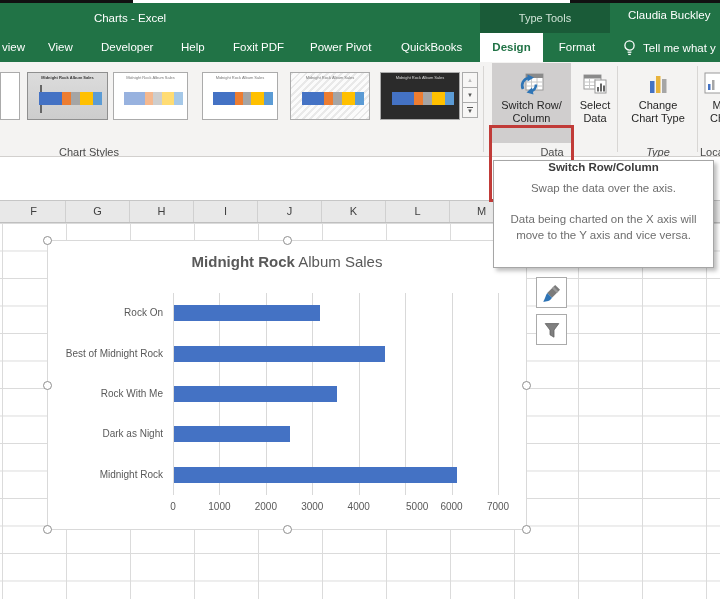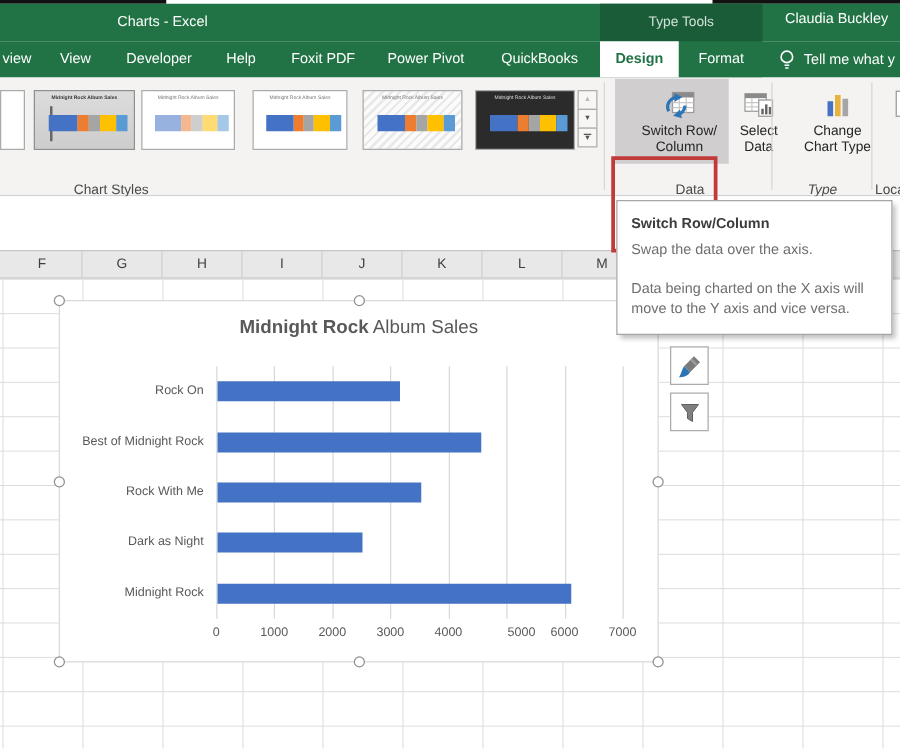--- a/index.html
+++ b/index.html
@@ -43,21 +43,21 @@
   .thumb.dark{background:#2b2b2b;}
   .thumb.dark .ttitle{color:#ddd;}
   .thumb.muted .tbar div{opacity:.55;}
   .thumb .taxis{position:absolute;left:12px;top:12px;width:2px;height:28px;background:#666;}
   .gscroll{position:absolute;left:462px;top:10px;width:16px;}
   .gscroll .gbtn{width:16px;height:16px;box-sizing:border-box;border:1px solid #ABABAB;background:#F7F6F5;font-size:6px;color:#555;display:flex;align-items:center;justify-content:center;margin-bottom:-1px;}
   .gscroll .gbtn.disabled{color:#bbb;}
   .gscroll .gbtn .morebar{border-top:1.5px solid #555;padding-top:1px;line-height:4px;}
 
   
-  .bigbtn{position:absolute;top:1px;height:68px;text-align:center;font-size:11px;color:#262626;cursor:default;padding-left:12px;}
+  .bigbtn{position:absolute;top:1px;height:80px;text-align:center;font-size:11px;color:#262626;cursor:default;}
   .bigbtn .bicon{margin:6px auto 0;width:30px;height:30px;}
   .bigbtn .bl{line-height:13px;}
   .switchbtn{background:#D0CECE;}
   .redbox{position:absolute;left:489px;top:63px;width:85px;height:77px;border:3px solid var(--red);box-sizing:border-box;pointer-events:none;z-index:12;}
 
   
   .formulastrip{position:absolute;left:0;top:157px;width:720px;height:43px;background:#fff;}
   .colheaders{position:absolute;left:0;top:200px;width:720px;height:23px;background:#E8E8E8;border-top:1px solid #C6C6C6;border-bottom:1px solid #BFBFBF;box-sizing:border-box;}
   .colheader{position:absolute;top:0;height:21px;line-height:21px;text-align:center;font-size:11px;color:#3F3F3F;border-right:1px solid #D0D0D0;box-sizing:border-box;}
 
@@ -72,21 +72,21 @@
   .charttitle{position:absolute;left:0;right:0;top:12px;text-align:center;font-size:15px;color:var(--chartText);}
   .charttitle .tb{font-weight:bold;}
   .gridline{position:absolute;width:1px;background:#D9D9D9;}
   .catlabel{position:absolute;font-size:10px;color:var(--chartText);text-align:right;white-space:nowrap;}
   .bar{position:absolute;height:16px;}
   .ticklabel{position:absolute;font-size:10px;color:var(--chartText);transform:translateX(-50%);}
 
   .chartbtn{position:absolute;width:31px;height:31px;background:#fff;border:1px solid #ABABAB;box-sizing:border-box;z-index:6;display:flex;align-items:center;justify-content:center;}
 
   
-  .tooltip{position:absolute;left:493px;top:160px;width:221px;height:108px;background:#fff;border:1px solid #A6A6A6;box-shadow:3px 3px 4px rgba(0,0,0,.25);box-sizing:border-box;padding:12px 11px;z-index:50;}
+  .tooltip{position:absolute;left:493px;top:160px;width:221px;height:108px;background:#fff;border:1px solid #A6A6A6;box-shadow:3px 3px 4px rgba(0,0,0,.25);box-sizing:border-box;padding:0 11px;z-index:50;text-align:center;}
   .tooltip .tt-title{font-size:11.5px;font-weight:bold;color:#3B3B3B;margin-bottom:7px;}
   .tooltip .tt-body{font-size:11.5px;color:#6E6E6E;line-height:1.45;}
   .tooltip .tt-body p{margin:0 0 14px 0;}
   .tooltip .tt-body p:last-child{margin:0;}
 </style>
 </head>
 <body>
 
 <div class="app" style="--green: #217346; --greendark: #1A5B38; --red: #C13B38; --chartText: #595959;">
 

